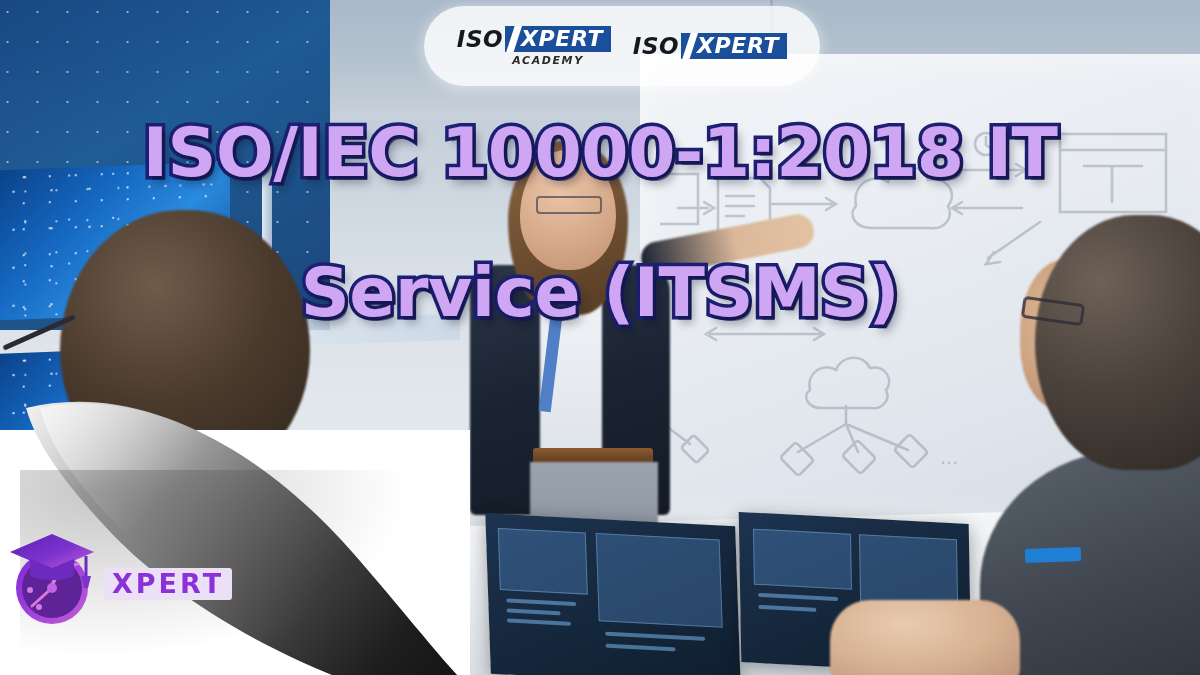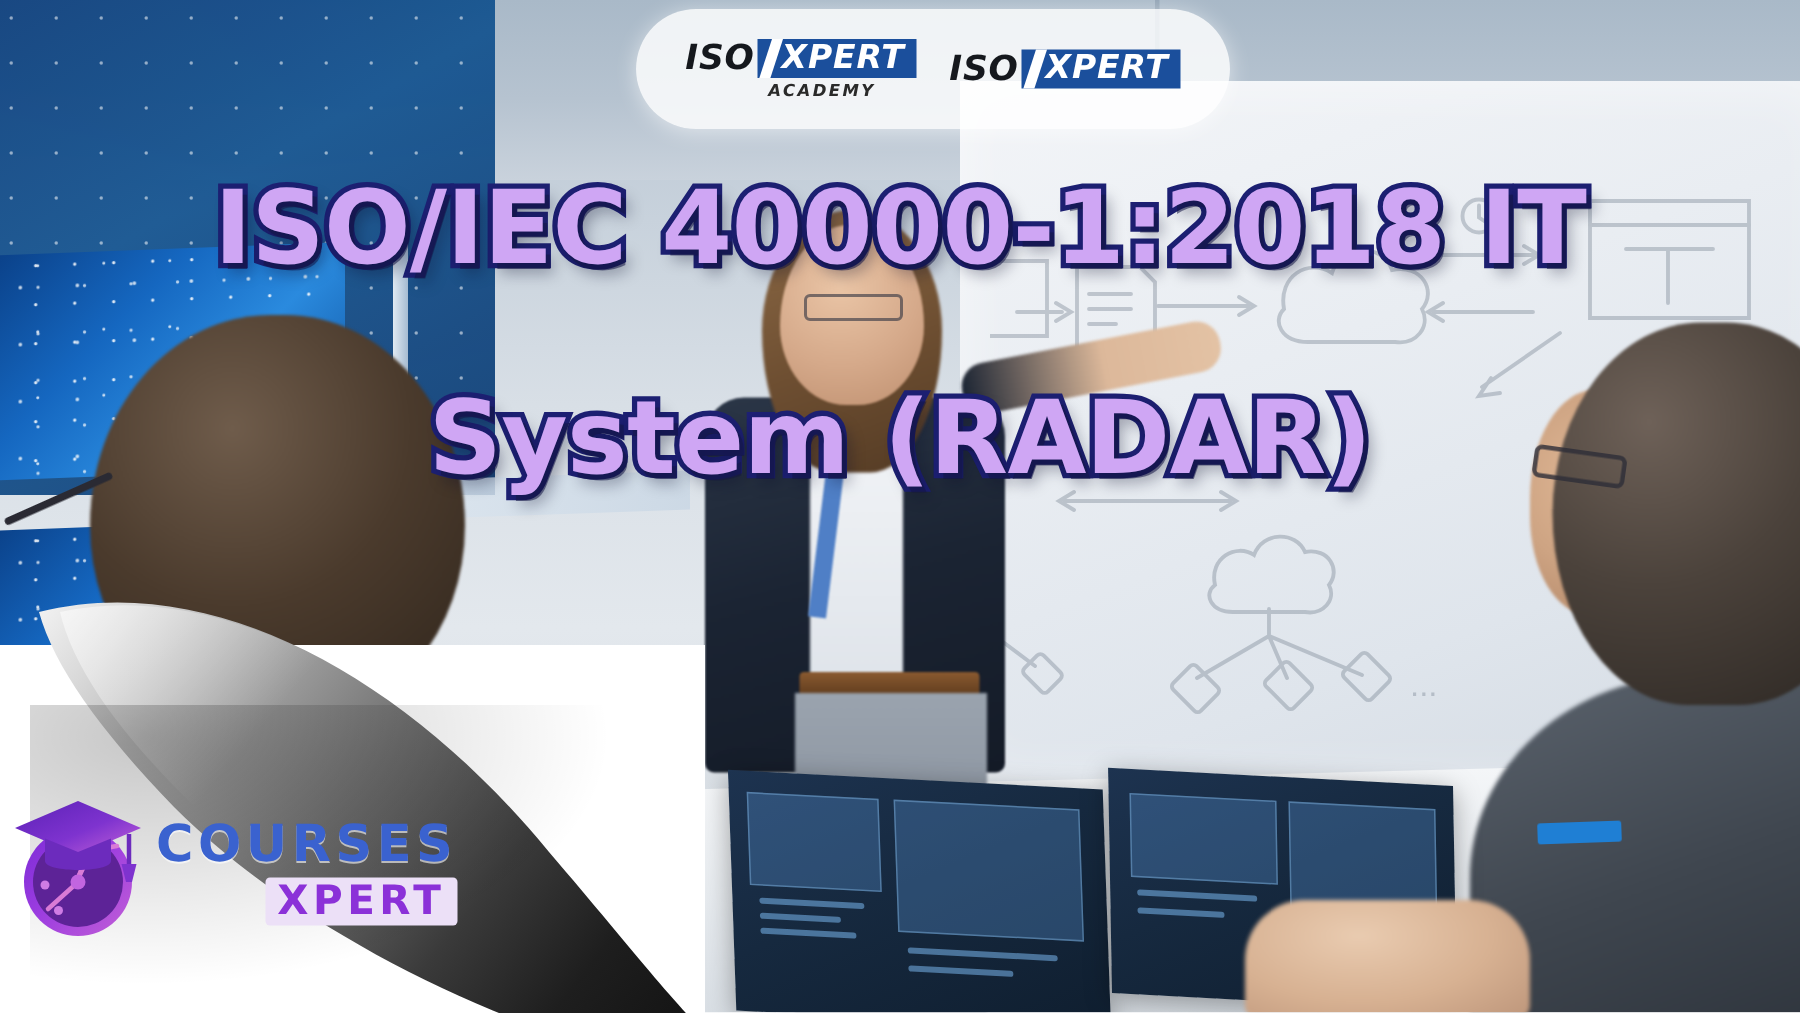--- a/index.html
+++ b/index.html
@@ -543,21 +543,21 @@
         <span class="isox-xpert">
           <span class="isox-slash"></span>
           <span>XPERT</span>
         </span>
       </div>
     </div>
 
   </div>
 
   <div class="title-wrap">
-    <h1 class="title"><span>ISO/IEC 40000-1:2018 IT</span><br><br><span>System (RADAR)</span></h1>
+    <h1 class="title"><span>ISO/IEC 10000-1:2018 IT</span><br><br><span>Service (ITSMS)</span></h1>
   </div>
 
   <div class="curl-mask-a"></div>
   <div class="curl-white-2"></div>
   <div class="curl-page"></div>
   <div class="curl-page-hi"></div>
   <div class="curl-shadow"></div>
 
   <div class="cr-logo">
     <div class="cr-mark">
@@ -586,18 +586,17 @@
         <circle cx="28" cy="46" r="3.6" fill="#cf7ce4"></circle>
         <circle cx="22" cy="62" r="3" fill="#cf7ce4"></circle>
         <circle cx="31" cy="79" r="3" fill="#cf7ce4"></circle>
         <path d="M44 6 L 86 24 L 44 42 L 2 24 Z" fill="url(#capGrad)"></path>
         <path d="M22 31 L 22 46 C 22 54 66 54 66 46 L 66 31 L 44 40 Z" fill="#6c2bbd"></path>
         <line x1="78" y1="28" x2="78" y2="48" stroke="#6c2bbd" stroke-width="3"></line>
         <path d="M73 48 h10 l-3 12 h-4 z" fill="#7e33cf"></path>
       </svg>
     </div>
     <div class="cr-text">
-      <span class="cr-courses">COURSES</span>
       <span class="cr-radar">XPERT</span>
     </div>
   </div>
 
 </div>
 
 </body></html>

